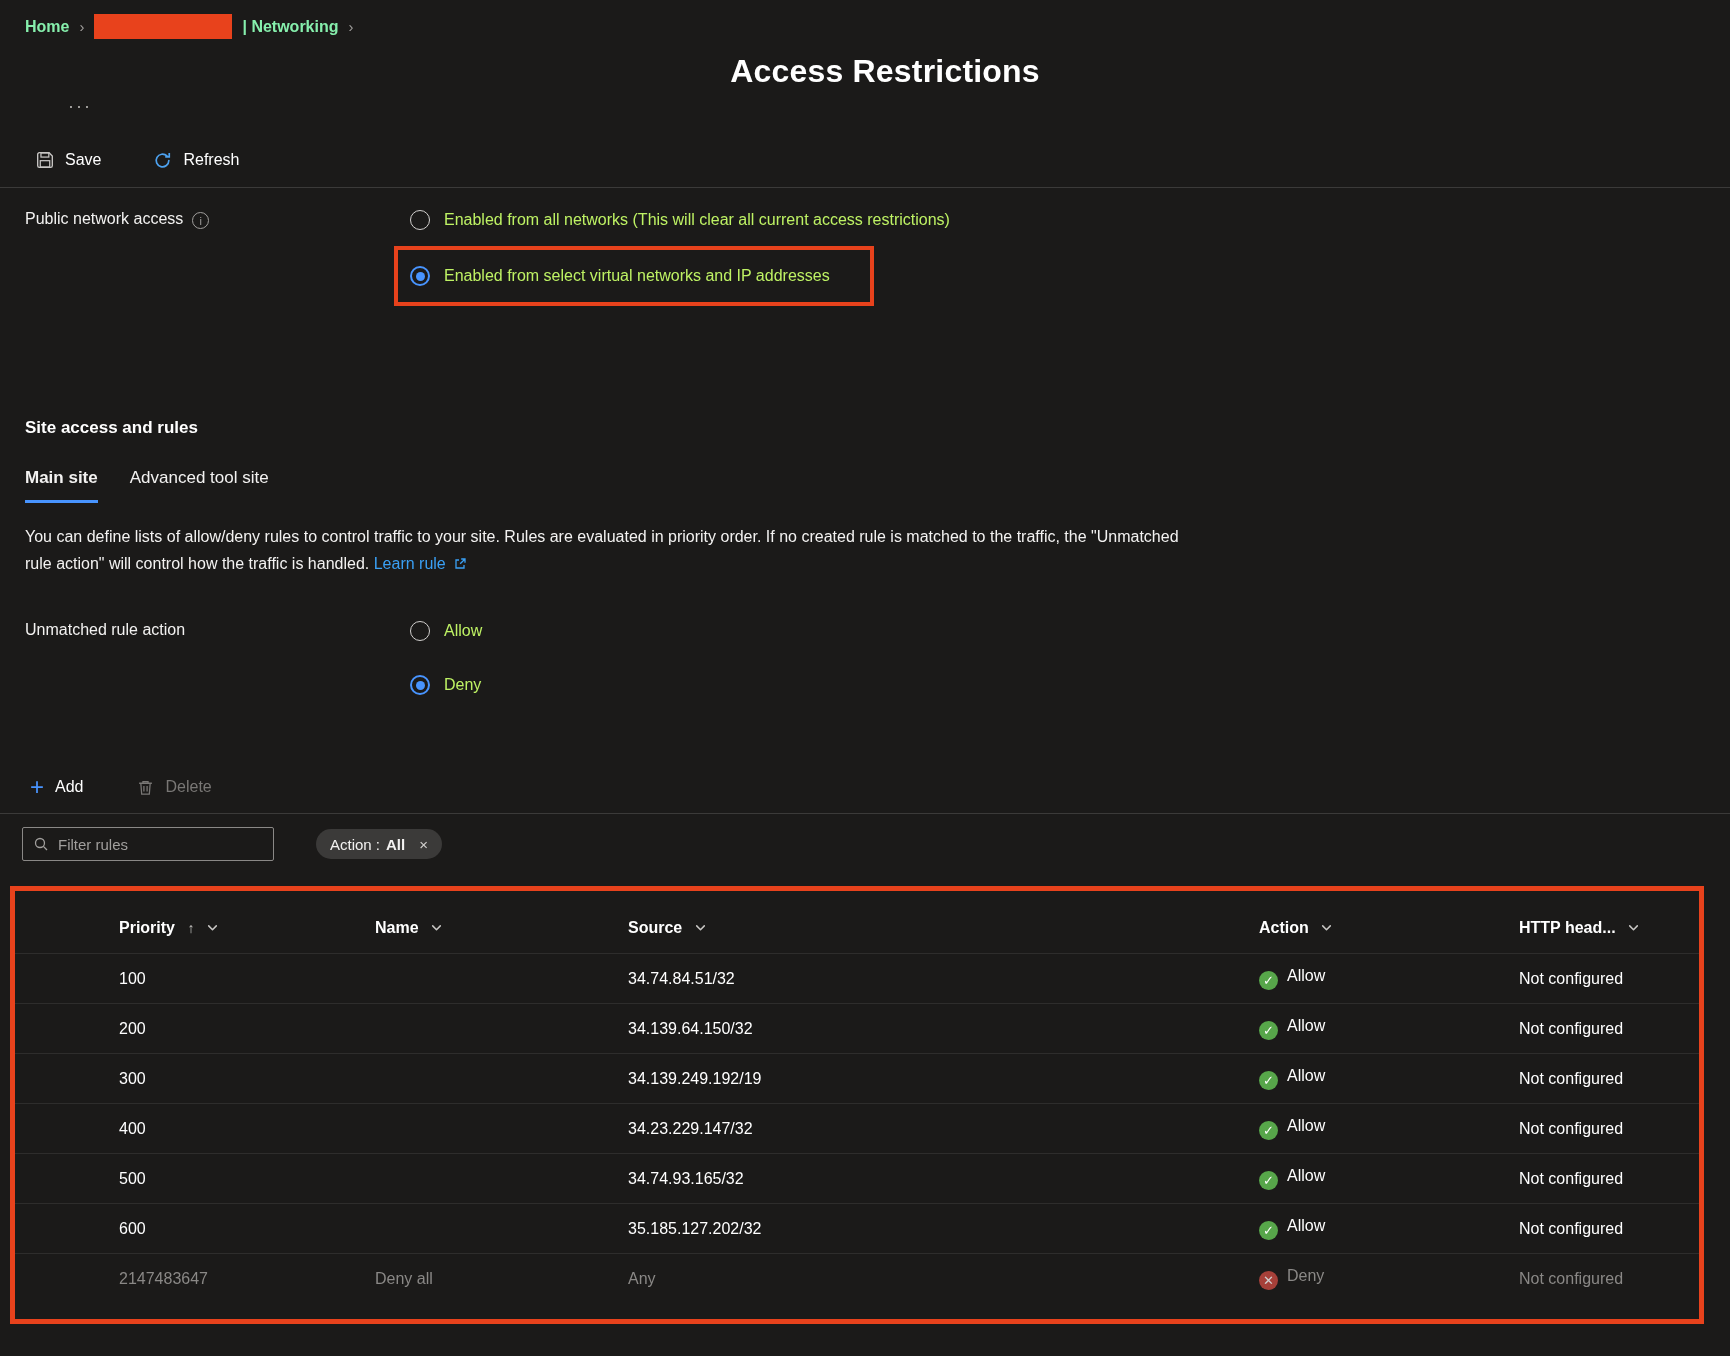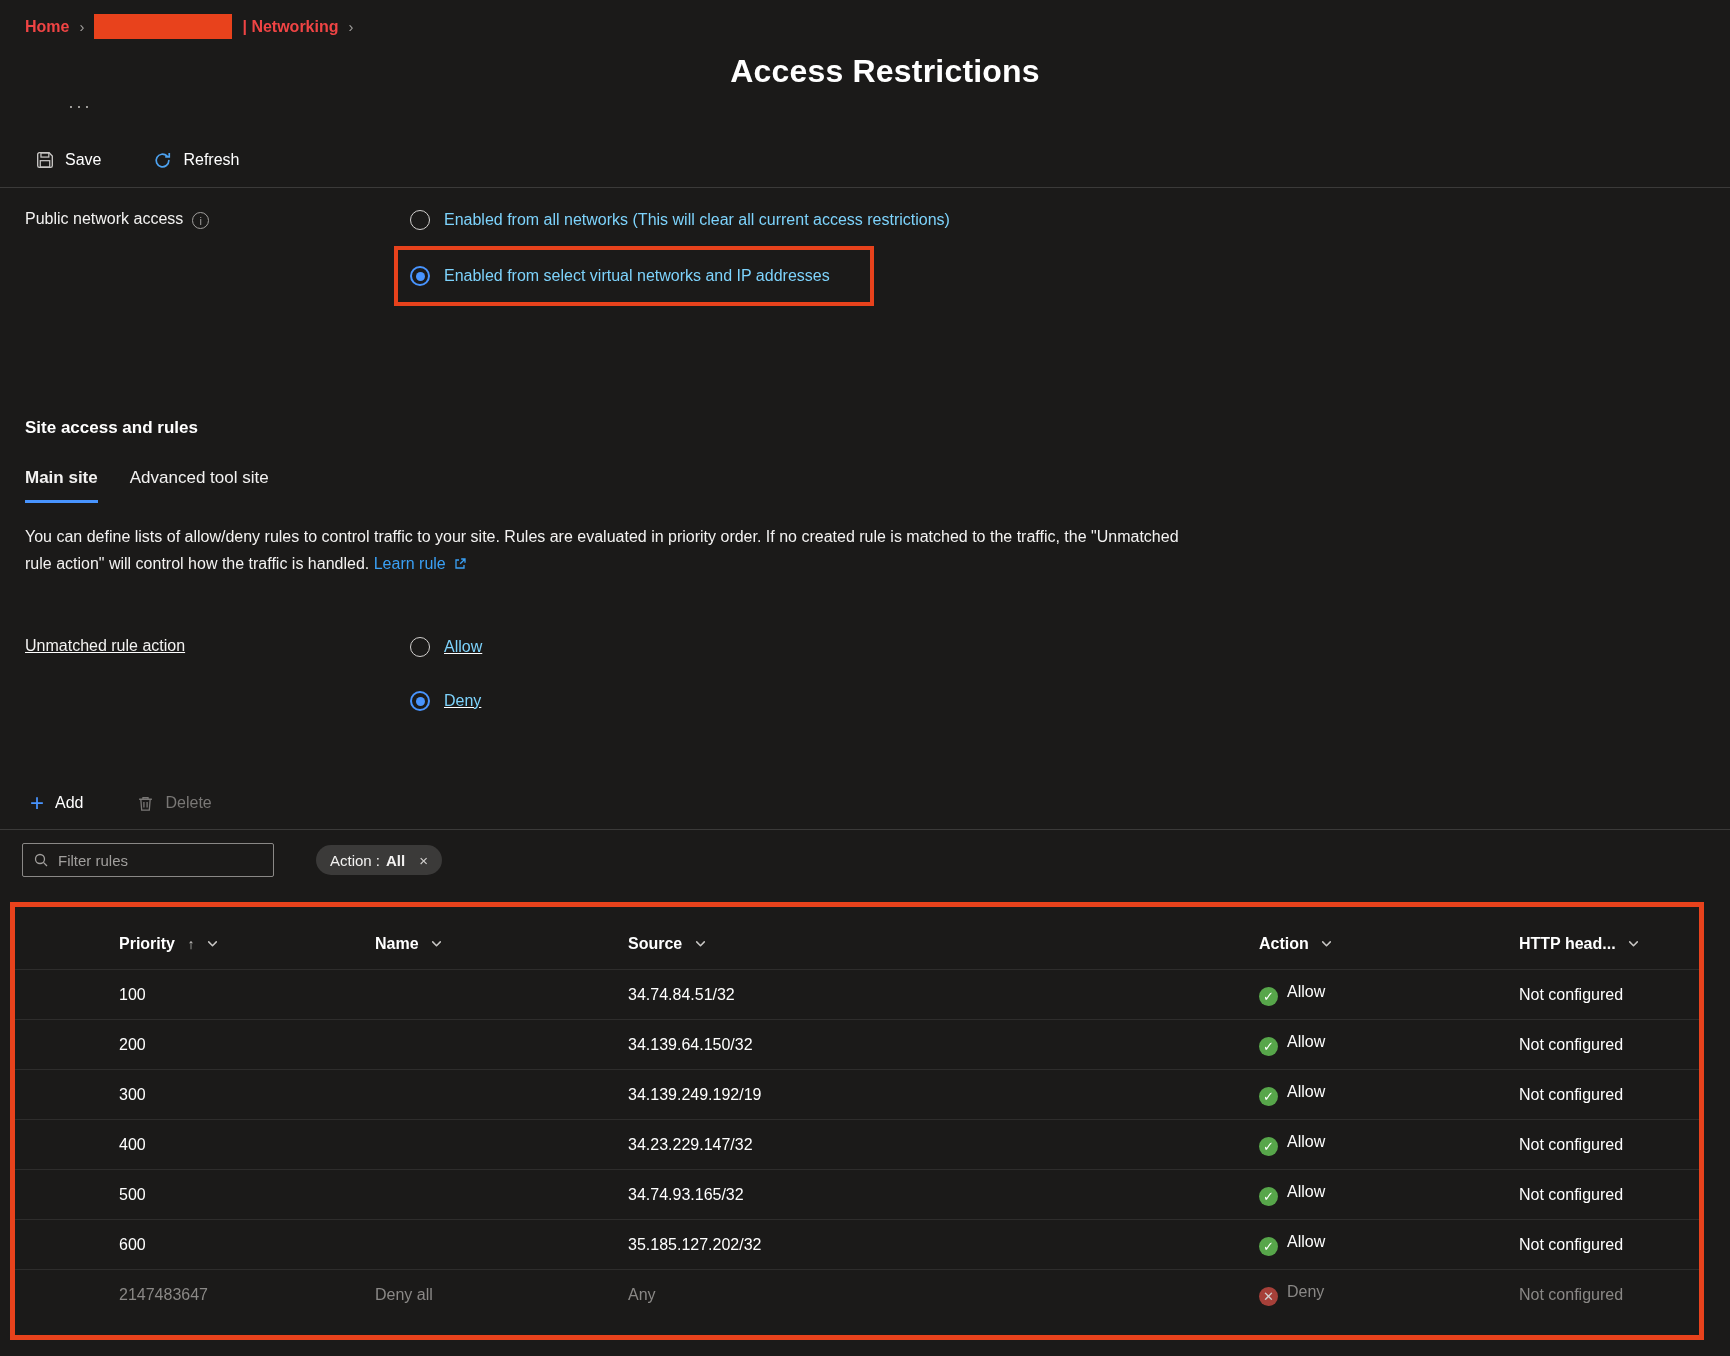--- a/index.html
+++ b/index.html
@@ -6,21 +6,21 @@
   html, body { background: #1b1a19; }
   body {
     width: 1730px; height: 1356px;
     font-family: "Liberation Sans", "DejaVu Sans", sans-serif;
     color: #ffffff; overflow: hidden;
   }
   .page { position: relative; width: 1730px; height: 1356px; }
 
   
   .breadcrumb { padding: 14px 0 0 25px; font-size: 16px; display: flex; align-items: center; }
-  .breadcrumb a { color: #ef4444; font-weight: 600; text-decoration: none; cursor: pointer; }
+  .breadcrumb a { color: #86efac; font-weight: 600; text-decoration: none; cursor: pointer; }
   .bc-sep { color: #a19f9d; margin: 0 10px; font-size: 15px; }
   .redaction { display: inline-block; width: 138px; height: 25px; background: #e8421c; margin-right: 10px; }
 
   
   .title-row { margin: 14px 0 0 22px; display: flex; align-items: center; height: 50px; flex-direction: column; }
   .page-title { font-size: 32px; font-weight: 700; margin-left: 18px; letter-spacing: .2px; }
   .more-dots { margin-left: 46px; color: #b3b0ad; font-size: 18px; letter-spacing: 2px; cursor: pointer; align-self: flex-start; margin-top: 6px; }
 
   
   .toolbar { margin: 40px 0 0 36px; height: 34px; display: flex; align-items: center; gap: 52px; }
@@ -33,33 +33,33 @@
   .form-row { display: flex; padding-left: 25px; }
   .form-row.pna { padding-top: 14px; }
   .form-label { width: 385px; font-size: 16px; color: #f3f2f1; display: flex; align-items: flex-start; gap: 9px; padding-top: 8px; }
   .info-icon { width: 17px; height: 17px; border: 1px solid #a19f9d; border-radius: 50%;
     display: inline-flex; align-items: center; justify-content: center;
     font-size: 11px; color: #a19f9d; margin-top: 2px; cursor: pointer; }
   .radio-option { display: flex; align-items: center; gap: 14px; height: 36px; margin-bottom: 8px; cursor: pointer; }
   .radio { width: 20px; height: 20px; border-radius: 50%; border: 1.5px solid #d2d0ce; flex: 0 0 20px; position: relative; }
   .radio.selected { border: 2px solid #4894fe; }
   .radio.selected::after { content: ""; position: absolute; inset: 3.5px; border-radius: 50%; background: #4894fe; }
-  .radio-label { font-size: 16px; color: #7dd3fc; }
+  .radio-label { font-size: 16px; color: #bef264; }
   .annotation-box { border: 4px solid #e8421c; margin: 4px 0 8px -16px; padding: 8px 24px 8px 12px; width: 480px; }
   .annotation-box .radio-option { margin-bottom: 0; }
 
   
   .section-heading { margin: 104px 0 0 25px; font-size: 17px; font-weight: 700; }
   .tabs { margin: 30px 0 0 25px; display: flex; gap: 32px; }
   .tab { font-size: 17px; padding-bottom: 12px; color: #f3f2f1; cursor: pointer; border-bottom: 3px solid transparent; }
   .tab.active { font-weight: 700; border-bottom: 3px solid #4894fe; }
   .description { margin: 20px 0 0 25px; width: 1165px; font-size: 16px; line-height: 27px; color: #f3f2f1; }
   .learn-more { color: #3aa0f5; text-decoration: none; cursor: pointer; white-space: nowrap; }
 
-  .form-row.unmatched { margin-top: 52px; text-decoration: underline; }
+  .form-row.unmatched { margin-top: 36px; }
   .form-row.unmatched .radio-option { margin-bottom: 18px; }
 
   
   .list-commands { margin: 50px 0 0 30px; height: 32px; display: flex; align-items: center; gap: 54px; }
   .plus-glyph { color: #4894fe; font-size: 24px; font-weight: 300; line-height: 20px; }
 
   
   .filter-row { margin: 12px 0 0 22px; height: 36px; display: flex; align-items: center; gap: 42px; }
   .search-box { width: 252px; height: 34px; border: 1px solid #8a8886; border-radius: 2px;
     display: flex; align-items: center; padding: 0 10px; gap: 9px; background: #1b1a19; }

